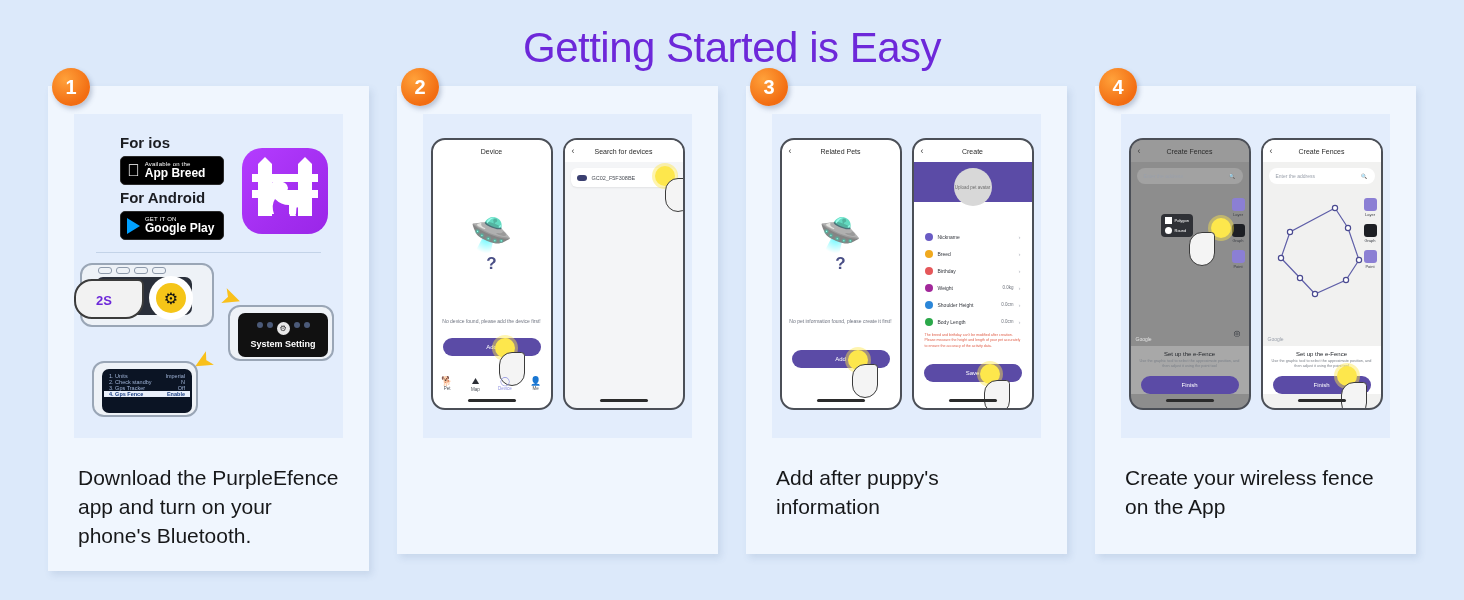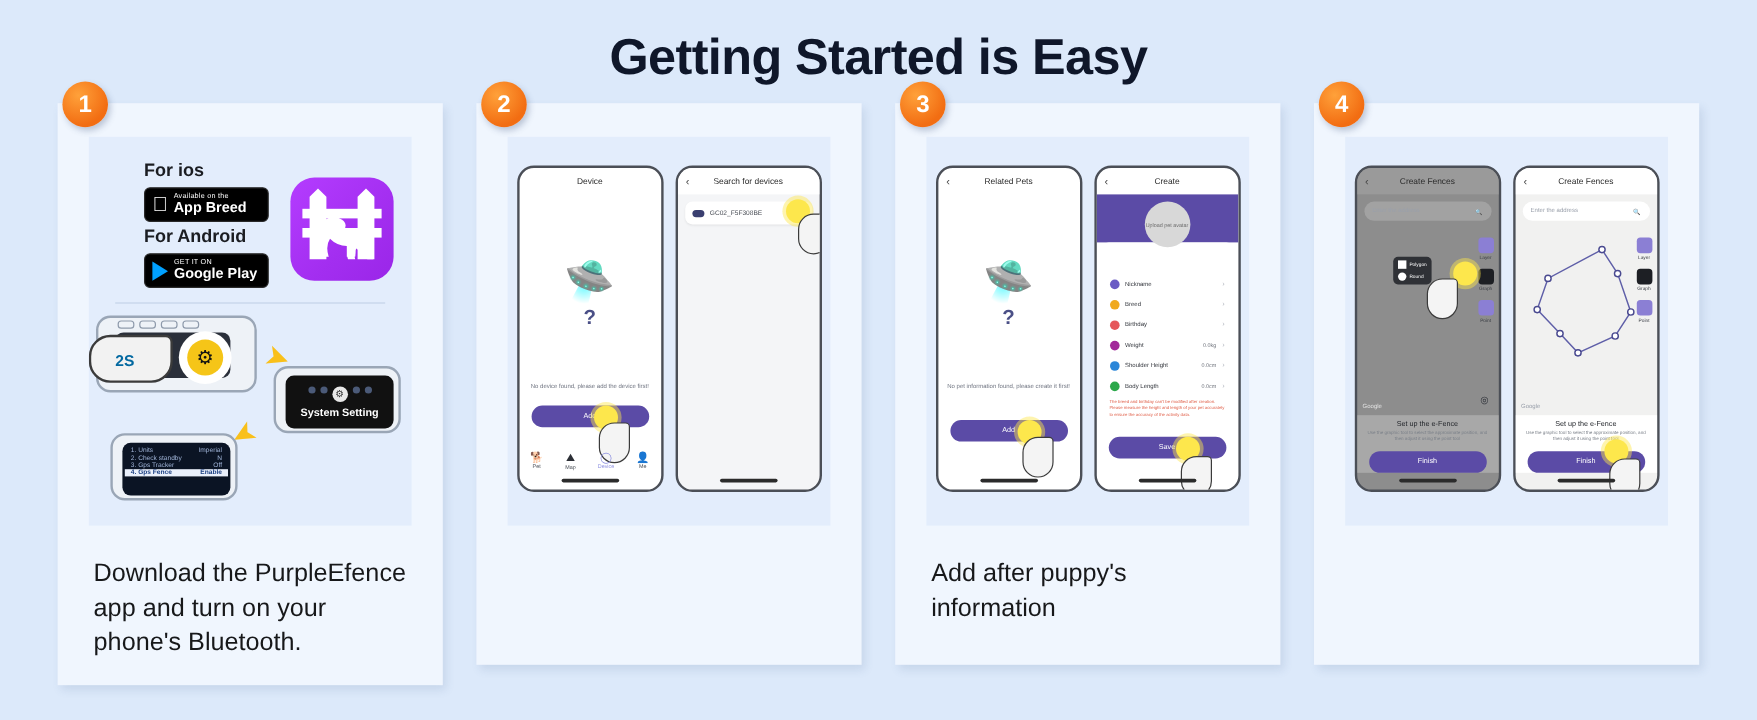--- a/index.html
+++ b/index.html
@@ -5,23 +5,23 @@
   * { box-sizing: border-box; margin: 0; padding: 0; }
   body {
     width: 1464px; height: 600px;
     background: #dce9fa;
     font-family: "Liberation Sans", sans-serif;
     overflow: hidden;
     position: relative;
   }
   .page-title {
     text-align: center;
-    color: #0f172a;
+    color: #6d28d9;
     font-size: 42px;
-    font-weight: bold;
+    font-weight: normal;
     letter-spacing: -0.5px;
     padding-top: 24px;
   }
   .cards {
     display: flex;
     gap: 28px;
     padding: 14px 48px 0 48px;
     align-items: flex-start;
   }
   .card {
@@ -244,21 +244,21 @@
         <div class="collar" style="left:6px; top:6px; width:134px; height:64px;">
           <div class="scr" style="left:14px; top:12px; width:96px; height:38px; background:#2a2f3a;"></div>
           <div style="position:absolute;left:16px;top:2px;display:flex;gap:4px;">
             <span style="width:14px;height:7px;border:1.5px solid #8e9aab;border-radius:3px;display:block;"></span>
             <span style="width:14px;height:7px;border:1.5px solid #8e9aab;border-radius:3px;display:block;"></span>
             <span style="width:14px;height:7px;border:1.5px solid #8e9aab;border-radius:3px;display:block;"></span>
             <span style="width:14px;height:7px;border:1.5px solid #8e9aab;border-radius:3px;display:block;"></span>
           </div>
         </div>
         <div class="hand" style="left:0px; top:22px; width:70px; height:40px;"></div>
-        <div style="position:absolute;left:22px;top:36px;font-size:13px;font-weight:bold;color:#0369a1;">2S</div>
+        <div style="position:absolute;left:22px;top:36px;font-size:13px;font-weight:bold;color:#6d28d9;">2S</div>
         <div class="yellow-btn" style="left:78px; top:22px;">
           <i>⚙</i>
         </div>
         <div class="arrow-y" style="left:148px; top:28px;">➤</div>
 
         <div class="collar" style="left:154px; top:48px; width:106px; height:56px;">
           <div class="scr" style="left:8px; top:6px; width:90px; height:44px; background:#111; display:flex; flex-direction:column; align-items:center; justify-content:center;">
             <div class="dots">
               <span></span>
                 <span></span>
@@ -484,15 +484,16 @@
             <div class="t">Set up the e-Fence</div>
             <div class="s">Use the graphic tool to select the approximate position, and then adjust it using the point tool</div>
             <div class="pbtn" style="position:relative;left:0;right:0;margin:4px 10px 0 10px;">Finish</div>
           </div>
           <div class="tap" style="left:74px; bottom:22px;"></div>
           <div class="tap-hand" style="left:78px; bottom:-8px;"></div>
           <div class="ph-home"></div>
         </div>
       </div>
     </div>
+    <div class="caption">Create your wireless fence on the App</div>
   </div>
 
 </div>
 
 </body></html>

